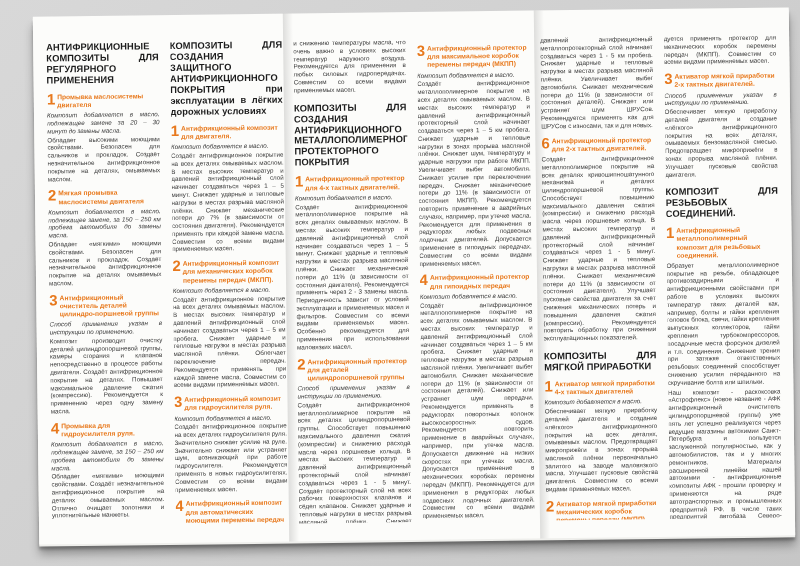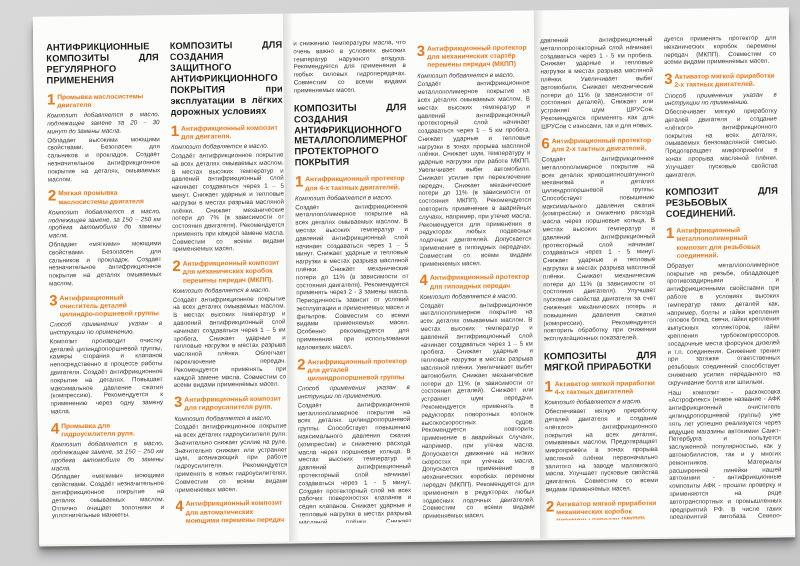--- a/index.html
+++ b/index.html
@@ -143,21 +143,21 @@
             <span class="ititle">Антифрикционный протектор для деталей цилиндропоршневой группы</span>
           </div>
           <p class="lead">Способ применения указан в инструкции по применению.</p>
           <p class="body">Создаёт антифрикционное металлополимерное покрытие на всех деталях цилиндропоршневой группы. Способствует повышению максимального давления сжатия (компрессии) и снижению расхода масла через поршневые кольца. В местах высоких температур и давлений антифрикционный протекторный слой начинает создаваться через 1 - 5 минут. Создаёт протекторный слой на всех рабочих поверхностях клапанов и сёдел клапанов. Снижает ударные и тепловые нагрузки в местах разрыва масляной плёнки. Снижает механические потери до 11% (в зависимости от состояния двигателя). Улучшает пусковые свойства двигателя за счёт снижения механических потерь и повышения давления сжатия (компрессии), снижает нагрузку на стартёр и детали привода. Рекомендуется применять через 2 - 3 замены масла. Периодичность зависит от условий эксплуатации</p>
         </div>
       </div>
       <div class="col">
         <div class="item">
           <div class="ihead">
             <span class="inum">3</span>
-            <span class="ititle">Антифрикционный протектор для механических стартёр перемены передач (МКПП)</span>
+            <span class="ititle">Антифрикционный протектор для максимальное коробок перемены передач (МКПП)</span>
           </div>
           <p class="lead">Композит добавляется в масло.</p>
           <p class="body">Создаёт антифрикционное металлополимерное покрытие на всех деталях омываемых маслом. В местах высоких температур и давлений антифрикционный протекторный слой начинает создаваться через 1 – 5 км пробега. Снижает ударные и тепловые нагрузки в зонах прорыва масляной плёнки. Снижает шум, температуру и ударные нагрузки при работе МКПП. Увеличивает выбег автомобиля. Снижает усилие при переключении передач. Снижает механические потери до 11% (в зависимости от состояния МКПП). Рекомендуется повторить применение в аварийных случаях, например, при утечке масла. Рекомендуется для применения в редукторах любых подвесных лодочных двигателей. Допускается применение в гипоидных передачах. Совместим со всеми видами применяемых масел.</p>
         </div>
         <div class="item">
           <div class="ihead">
             <span class="inum">4</span>
             <span class="ititle">Антифрикционный протектор для гипоидных передач</span>
           </div>
           <p class="lead">Композит добавляется в масло.</p>

